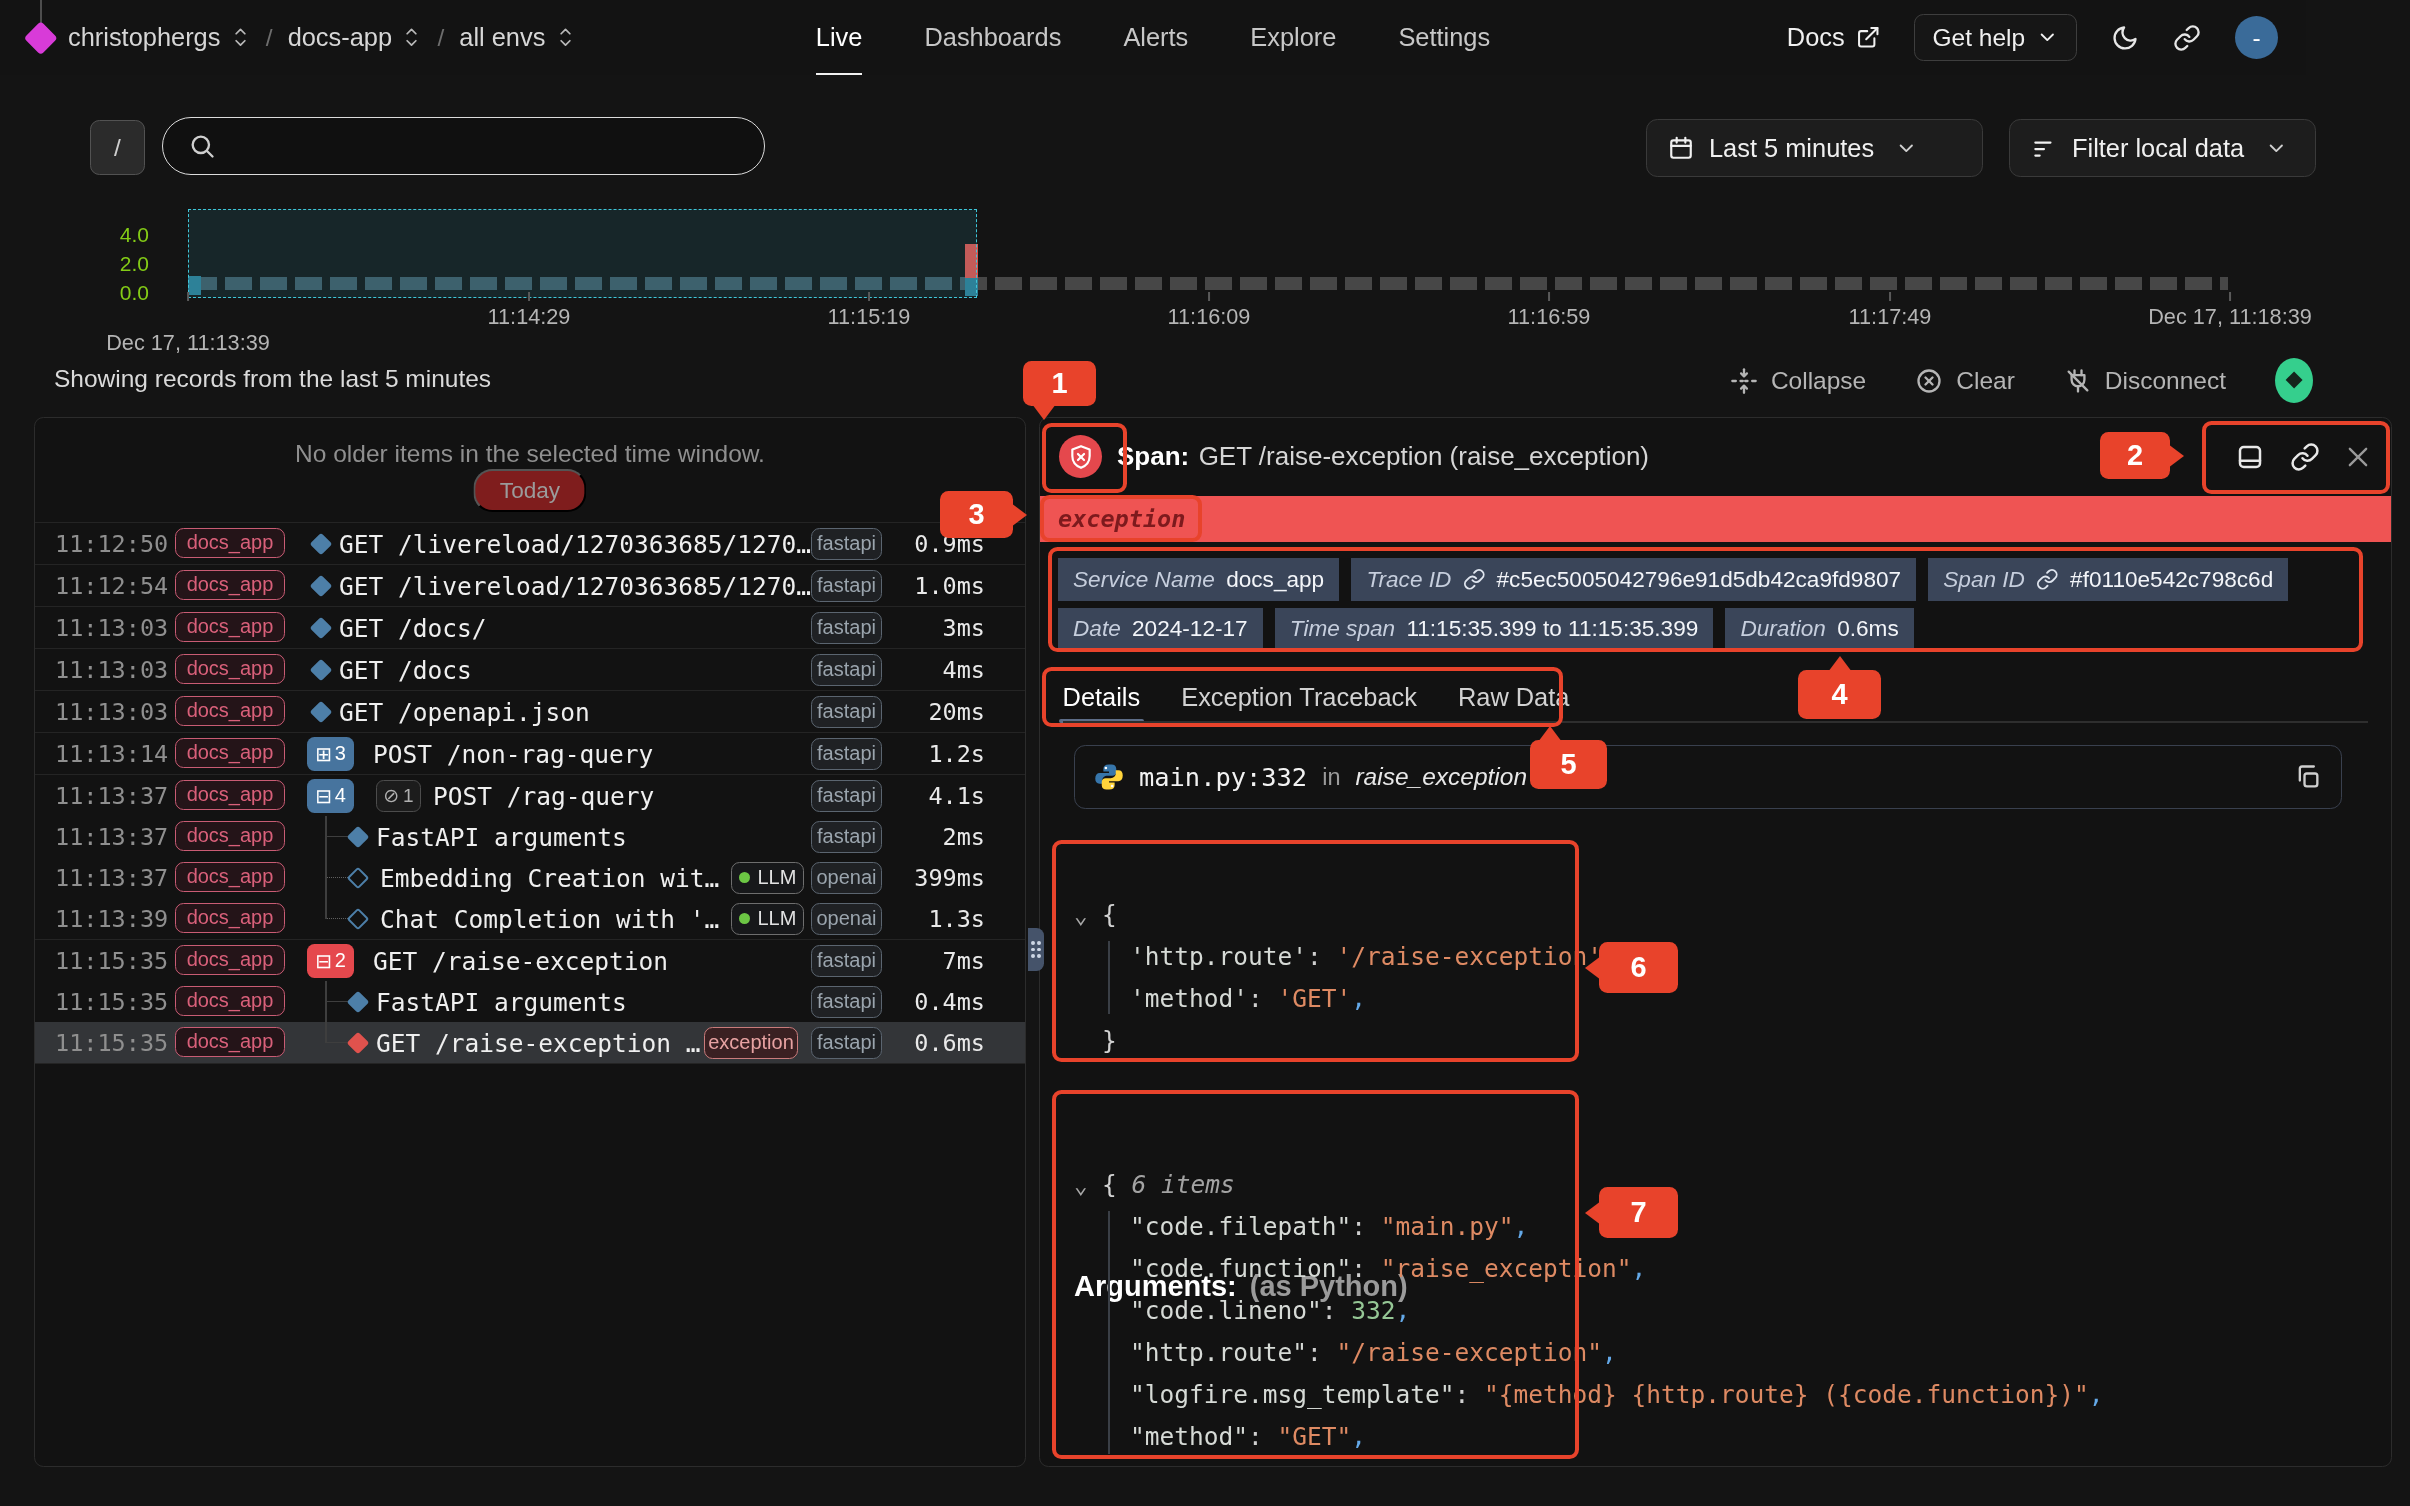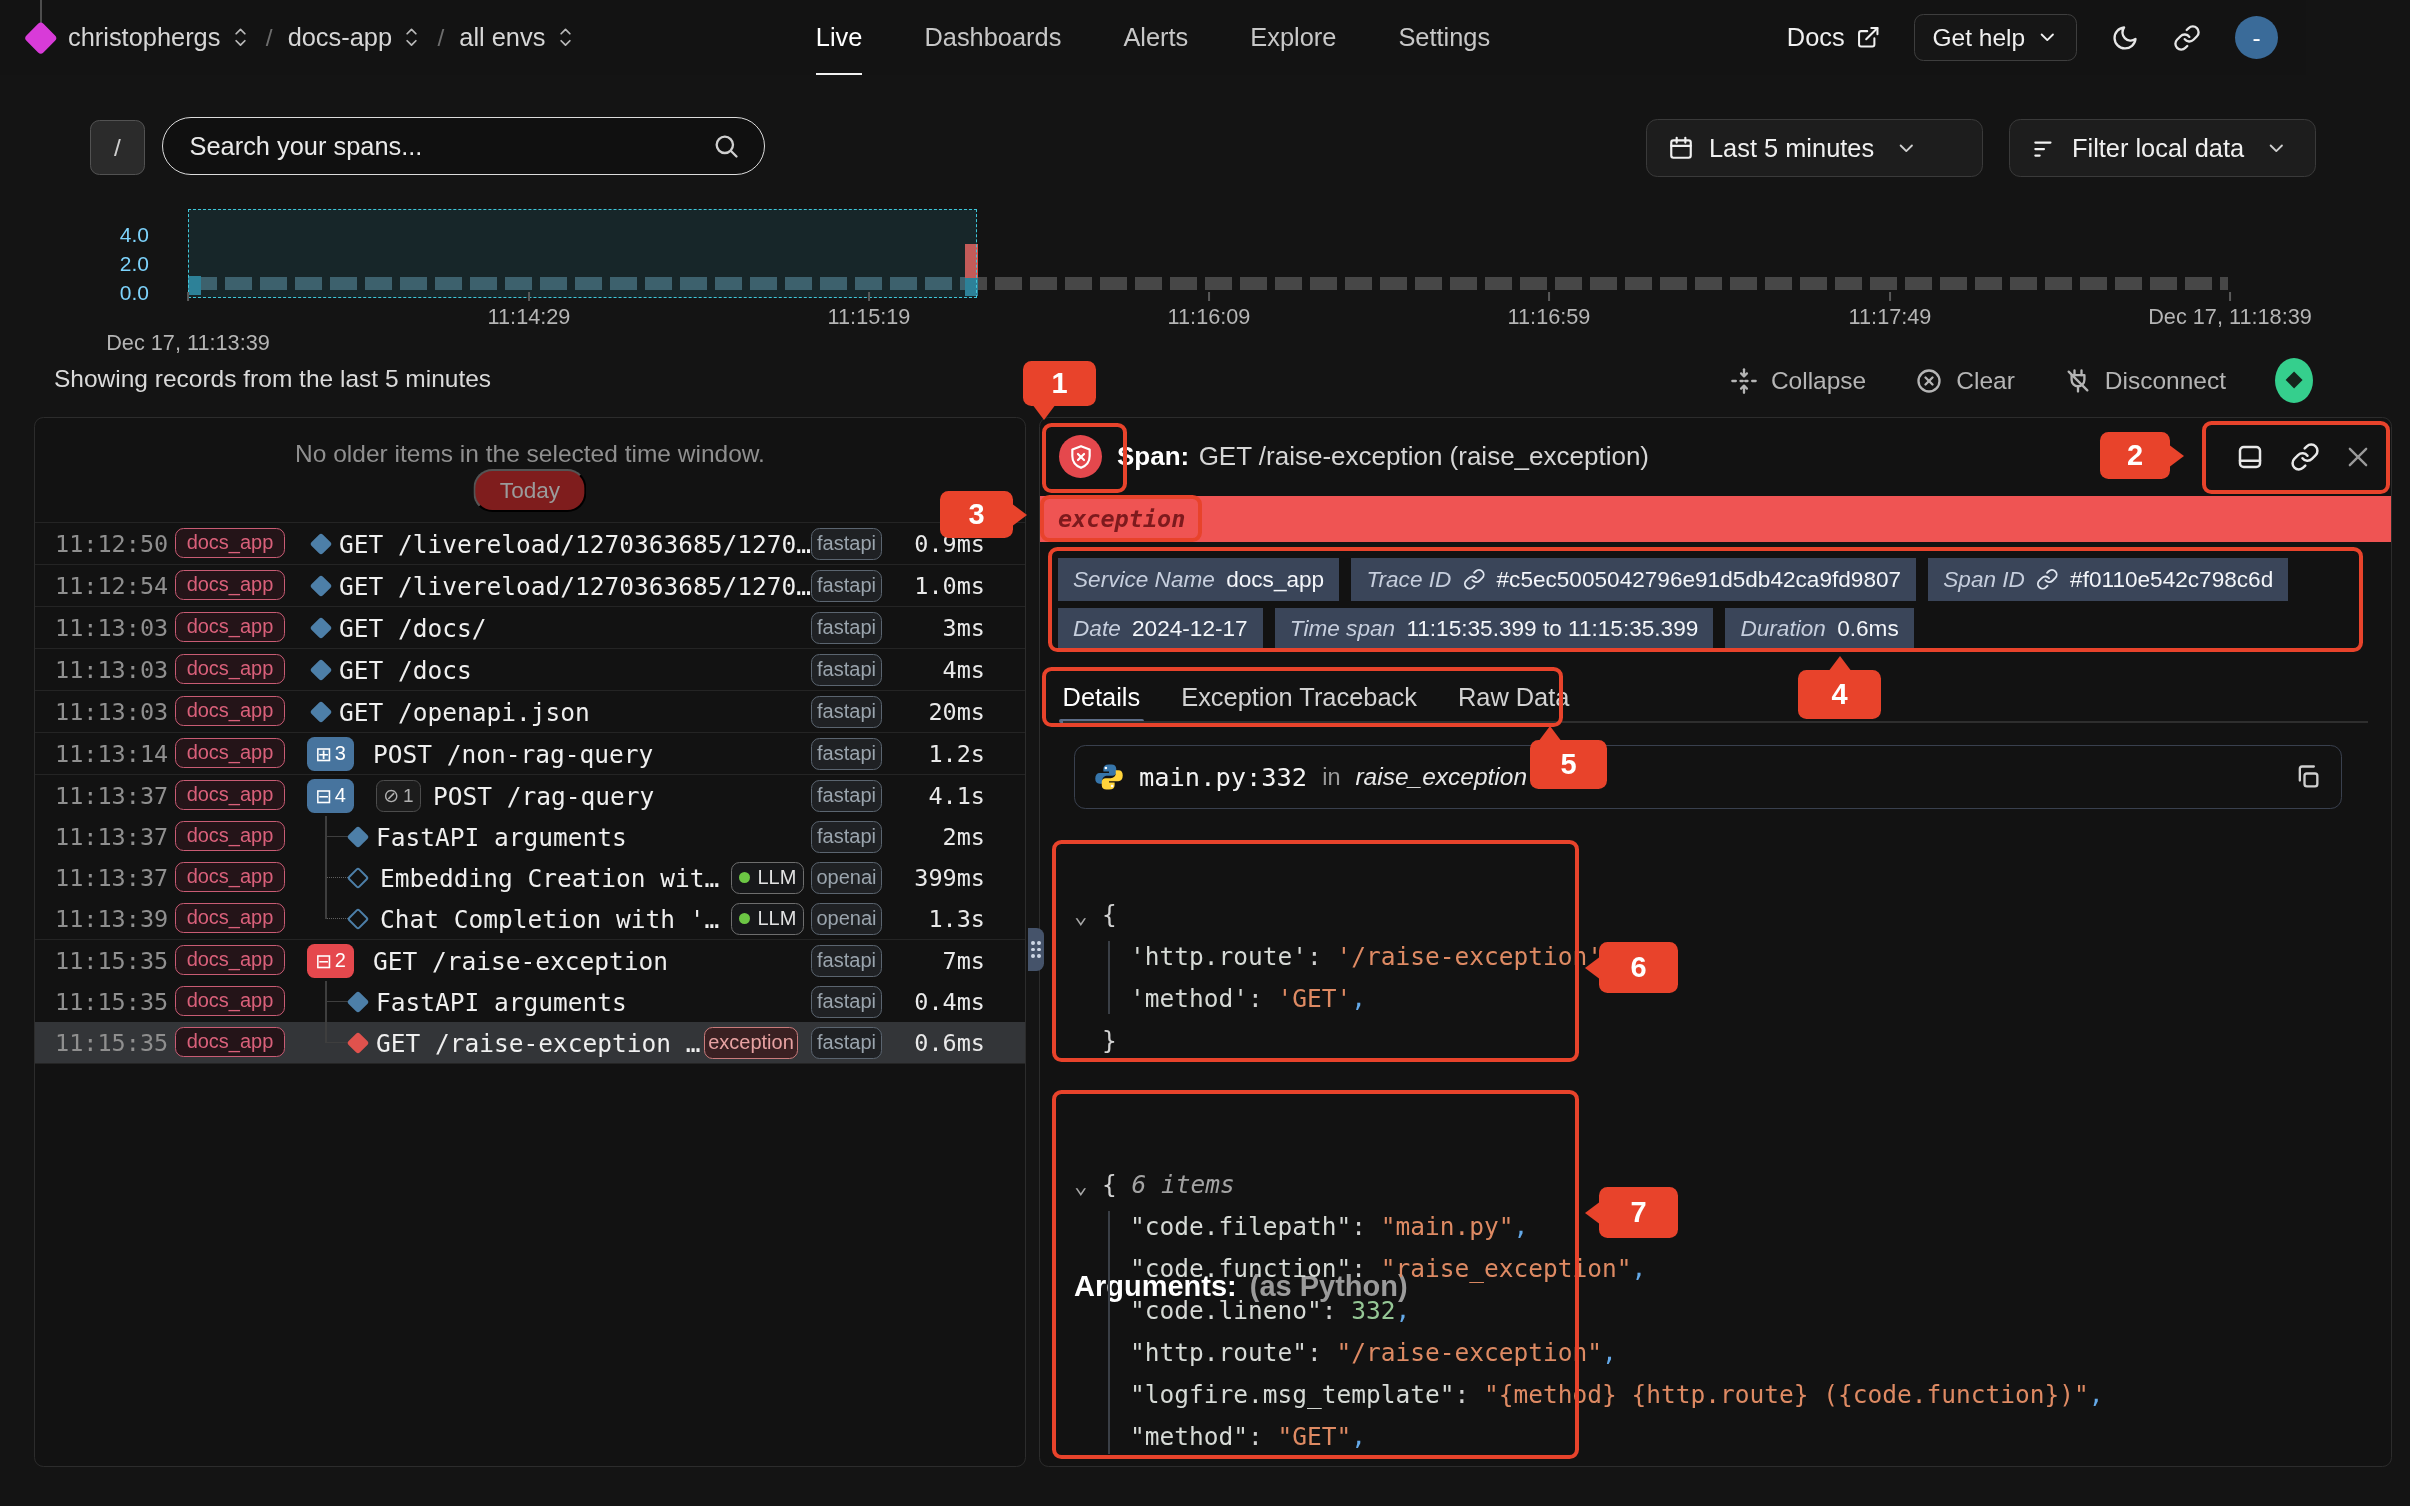--- a/index.html
+++ b/index.html
@@ -32,21 +32,21 @@
   .searchpill input{flex:1;background:transparent;border:none;outline:none;color:#ededed;font-size:25.4px;font-family:"Liberation Sans",sans-serif;}
   .searchpill input::placeholder{color:#e9e9e9;opacity:1;}
   .search-glyph{color:#cfcfcf;}
   .tbtn{position:absolute;top:119px;height:58px;background:#1d1d1d;border:1.9px solid #3a3a3a;border-radius:11.3px;display:flex;align-items:center;gap:15px;padding:0 21px;font-size:25.4px;color:#f0f0f0;box-sizing:border-box;}
   .tbtn .chev{color:#cfcfcf;margin-left:5.6px;}
   #time-range-btn{left:1646px;width:337px;}
   #filter-btn{left:2009px;width:307px;}
 
   
   .chart{position:absolute;left:0;top:202px;width:2411px;height:141px;}
-  .ytick{position:absolute;right:2262px;transform:translateY(-50%);font-size:21px;color:#7dd3fc;}
+  .ytick{position:absolute;right:2262px;transform:translateY(-50%);font-size:21px;color:#84cc16;}
   .sqstrip{position:absolute;top:75px;height:13px;background:repeating-linear-gradient(90deg,#474747 0 27px,transparent 27px 35px);}
   .sqstrip.insel{background:repeating-linear-gradient(90deg,#415963 0 27px,transparent 27px 35px);}
   .selrect{position:absolute;border:1.9px dashed #3fc6d8;background:rgba(41,150,172,.14);box-sizing:border-box;}
   .cbar{position:absolute;}
   .xtick{position:absolute;top:102px;transform:translateX(-50%);font-size:21.7px;color:#b5b5b5;white-space:nowrap;}
   .xtickmark{position:absolute;top:90px;width:1.9px;height:9.4px;background:#5a5a5a;transform:translateX(-50%);}
 
   
   .showing{position:absolute;left:54px;top:365px;font-size:24.5px;color:#dadada;}
   .statusactions{position:absolute;right:98px;top:358px;display:flex;align-items:center;gap:49px;}
@@ -220,21 +220,20 @@
       <div class="avatar">
           <span>-</span>
         </div>
     </div>
   </header>
 
   <div class="keycap">
       <span>/</span>
     </div>
   <div class="searchpill">
-    <input type="text" placeholder="Search your spans..." style="">
     <svg class="ico search-glyph" width="28" height="28" viewBox="0 0 24 24">
         <circle cx="11" cy="11" r="7"></circle>
         <line x1="16.5" y1="16.5" x2="21" y2="21"></line>
       </svg>
   </div>
   <button class="tbtn" id="time-range-btn">
     <svg class="ico" width="26" height="26" viewBox="0 0 24 24">
         <rect x="3" y="5" width="18" height="16" rx="2"></rect>
         <line x1="8" y1="2.5" x2="8" y2="7"></line>
         <line x1="16" y1="2.5" x2="16" y2="7"></line>

